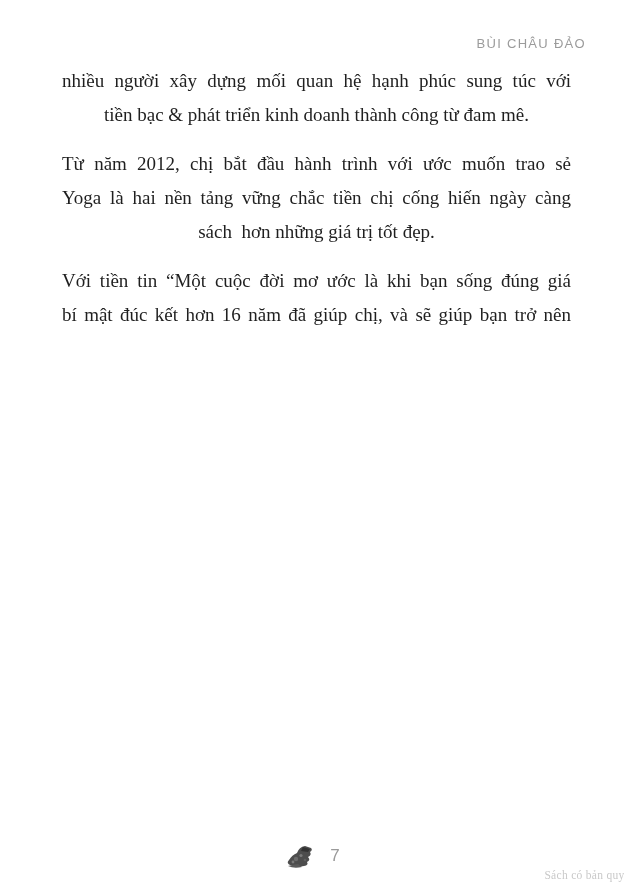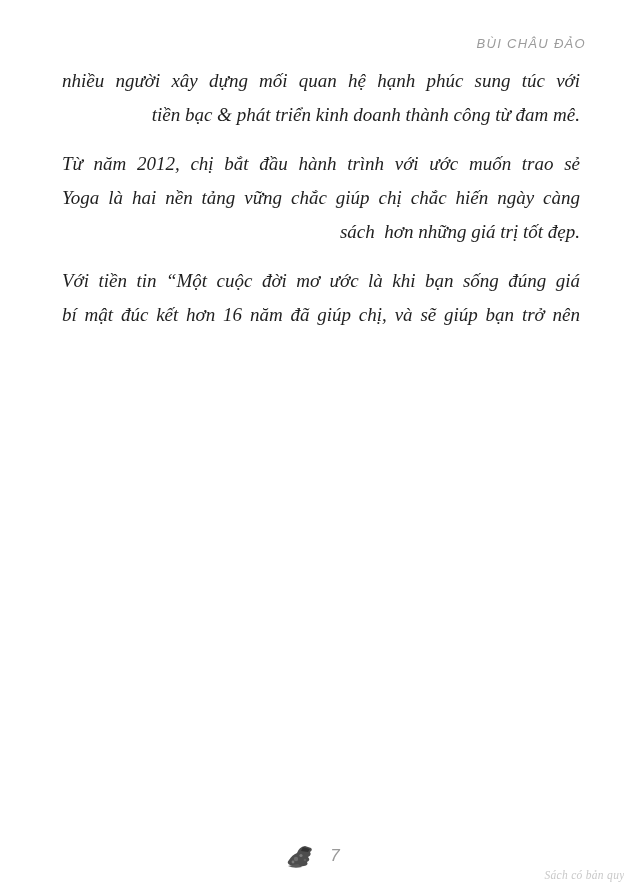--- a/index.html
+++ b/index.html
@@ -6,48 +6,47 @@
   body {
     width: 624px; height: 894px;
     background: #ffffff;
     position: relative;
     overflow: hidden;
     font-family: "Liberation Serif", serif;
   }
   .page {
     position: absolute; inset: 0;
     background: #ffffff;
-    font-style: italic;
   }
   .running-head {
     position: absolute;
     top: 36px; right: 38px;
     font-family: "Liberation Sans", sans-serif;
     font-size: 13px;
     letter-spacing: 1.3px;
     color: #9b9b9b;
   }
   .text-block {
     position: absolute;
-    top: 64px; left: 62px; right: 44px;
+    top: 64px; left: 62px; right: 53px;
   }
   .paragraph { margin: 0 0 15px 0; }
   .paragraph:last-child { margin-bottom: 0; }
   .line {
     font-family: "Liberation Serif", serif;
     font-size: 19px;
     line-height: 34px;
     color: #1f1f1f;
   }
   .j {
     text-align: justify;
     text-align-last: justify;
   }
   .lastline {
-    text-align: right;
+    text-align: center;
     white-space: pre-wrap;
   }
   .footer {
     position: absolute;
     top: 842px; left: 0; right: 0;
     display: flex;
     align-items: center;
     justify-content: center;
     gap: 13px;
   }
@@ -75,21 +74,21 @@
 
   <div class="running-head">BÙI CHÂU ĐẢO</div>
 
   <div class="text-block">
       <div class="paragraph">
         <div class="line j">nhiều người xây dựng mối quan hệ hạnh phúc sung túc với</div>
         <div class="line lastline">tiền bạc &amp; phát triển kinh doanh thành công từ đam mê.</div>
       </div>
       <div class="paragraph">
         <div class="line j">Từ năm 2012, chị bắt đầu hành trình với ước muốn trao sẻ</div>
-        <div class="line j">Yoga là hai nền tảng vững chắc giúp chị chắc hiến ngày càng</div>
+        <div class="line j">Yoga là hai nền tảng vững chắc tiền chị cống hiến ngày càng</div>
         <div class="line lastline">sách  hơn những giá trị tốt đẹp.</div>
       </div>
       <div class="paragraph">
         <div class="line j">Với tiền tin “Một cuộc đời mơ ước là khi bạn sống đúng giá</div>
         <div class="line j">bí mật đúc kết hơn 16 năm đã giúp chị, và sẽ giúp bạn trở nên</div>
       </div>
     </div>
 
   <div class="footer">
     <svg class="ornament" viewBox="0 0 33 27" aria-hidden="true">

